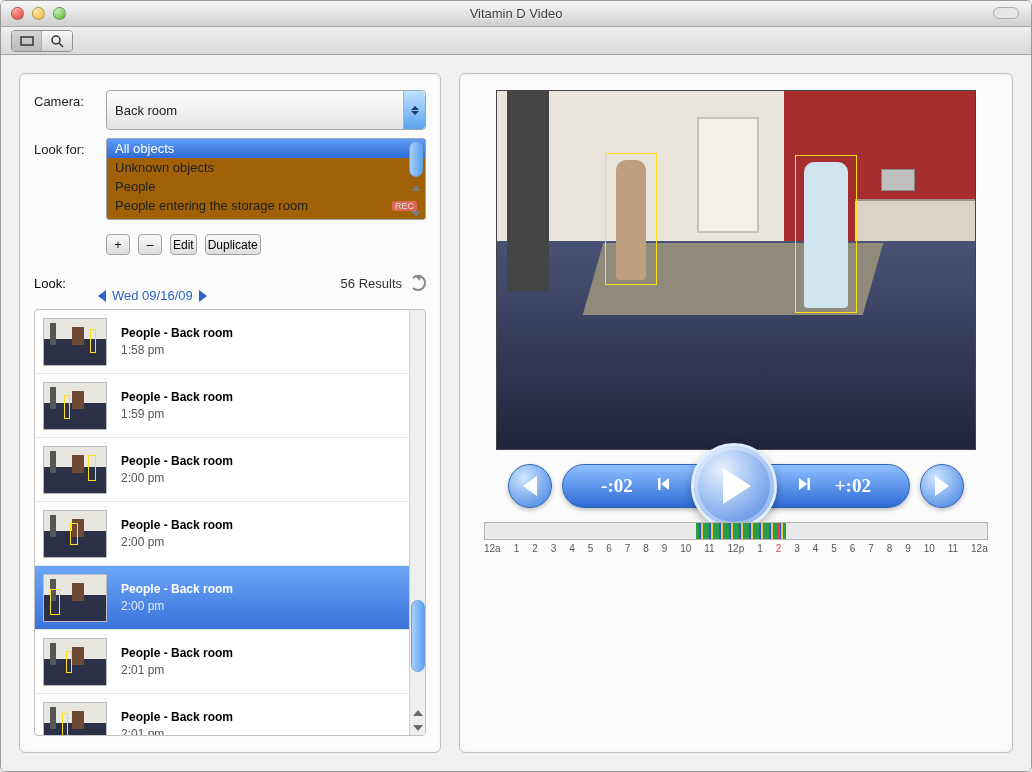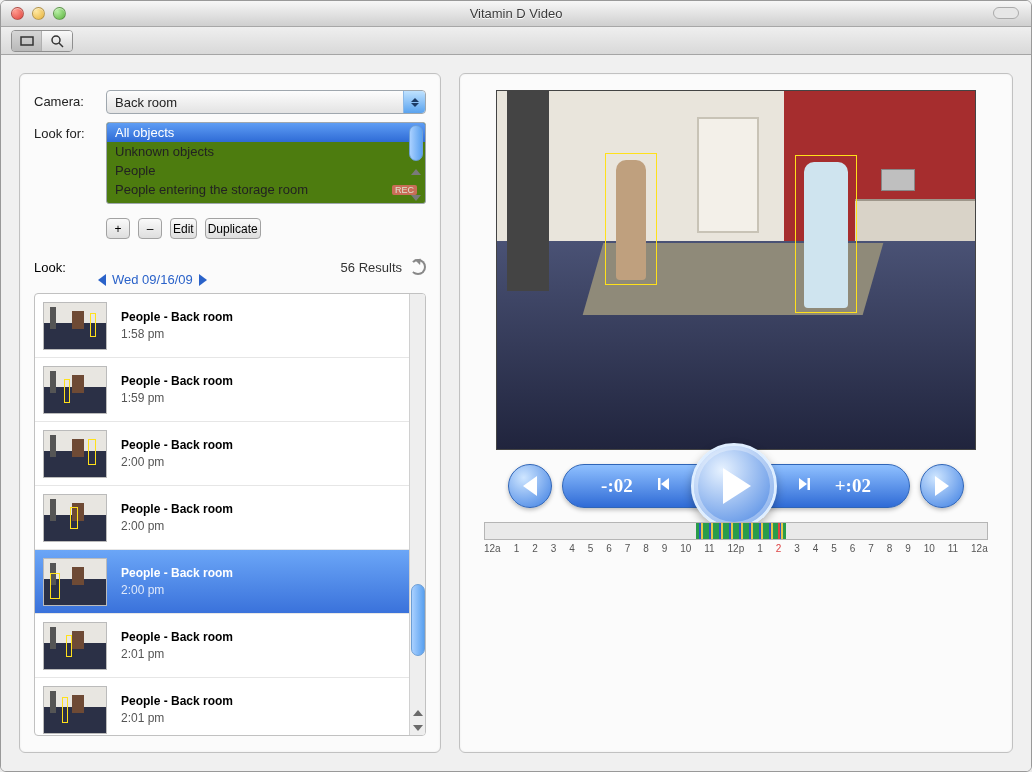--- a/index.html
+++ b/index.html
@@ -40,36 +40,36 @@
     border:1px solid #c1c1c1; border-radius:6px; background:#fbfbfb;
     box-shadow: inset 0 0 2px rgba(0,0,0,.08); padding:16px 14px;
     display:flex; flex-direction:column;
   }
   .panel.left { width: 422px; }
   .panel.right { flex:1; }
 
   .formrow { display:flex; align-items:flex-start; margin-bottom:8px; }
   .formrow > label { width:72px; padding-top:4px; font-size:13px; color:#222; }
   .aqua-select {
-    flex:1; height:24px; border:1px solid #9fa7ae; border-radius:4px;
+    flex:1; height:40px; border:1px solid #9fa7ae; border-radius:4px;
     background:linear-gradient(#fdfdfd,#e3e3e3); display:flex; align-items:center;
     padding:0 8px; position:relative; font-size:13px; color:#222;
   }
   .aqua-select .arrows {
     position:absolute; right:0; top:0; bottom:0; width:22px;
     background:linear-gradient(#bfe2ff,#5aa3ef); border-left:1px solid #8bb8e6;
     border-radius: 0 4px 4px 0;
     display:flex; flex-direction:column; align-items:center; justify-content:center; gap:1px;
   }
   .aqua-select .arrows span { width:0; height:0; border-left:4px solid transparent; border-right:4px solid transparent; }
   .aqua-select .arrows .up { border-bottom:4px solid #1c3b66; }
   .aqua-select .arrows .down { border-top:4px solid #1c3b66; }
 
   .listbox {
-    flex:1; border:1px solid #9fa7ae; border-radius:3px; background:#4d7c0f; height:82px;
+    flex:1; border:1px solid #9fa7ae; border-radius:3px; background:#a16207; height:82px;
     overflow:hidden; position:relative;
   }
   .listbox .opt { padding:2px 8px; font-size:13px; color:#222; white-space:nowrap; display:flex; align-items:center;}
   .listbox .opt.selected { background: linear-gradient(#5e9df4,#2f6bd6); color:#fff; }
   .listbox .rec-badge { margin-left:auto; font-size:9px; color:#fff; background:#e96a6a; padding:0 3px; border-radius:2px; opacity:.8; }
   .listbox .lb-scroll { position:absolute; right:2px; top:2px; bottom:2px; width:14px; display:flex; flex-direction:column; align-items:center; }
   .listbox .lb-scroll .thumb { width:14px; height:36px; border-radius:7px; background:linear-gradient(90deg,#a9d0ff,#5aa1f0); border:1px solid #6c9ed6; }
   .listbox .lb-scroll .arrow { width:0;height:0;border-left:5px solid transparent;border-right:5px solid transparent; margin-top:4px;}
   .listbox .lb-scroll .arrow.up { border-bottom:6px solid #7a7a7a; }
   .listbox .lb-scroll .arrow.down { border-top:6px solid #7a7a7a; margin-top:20px;}

